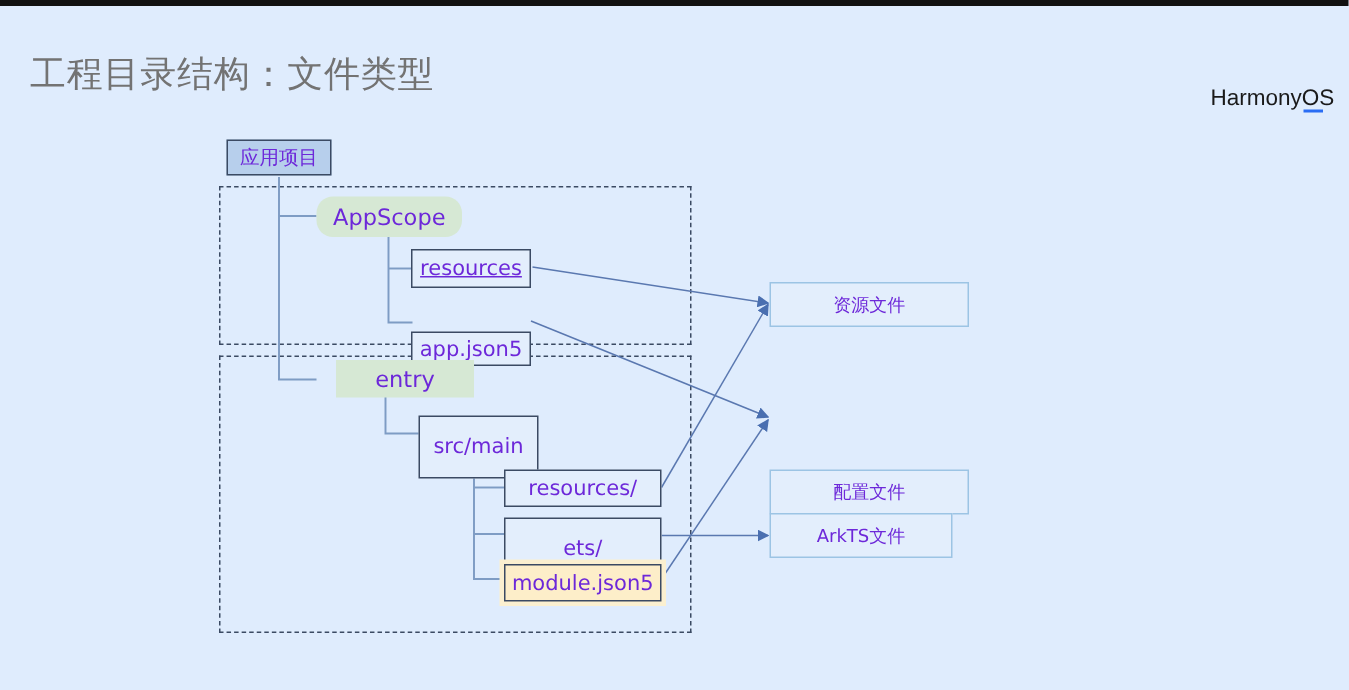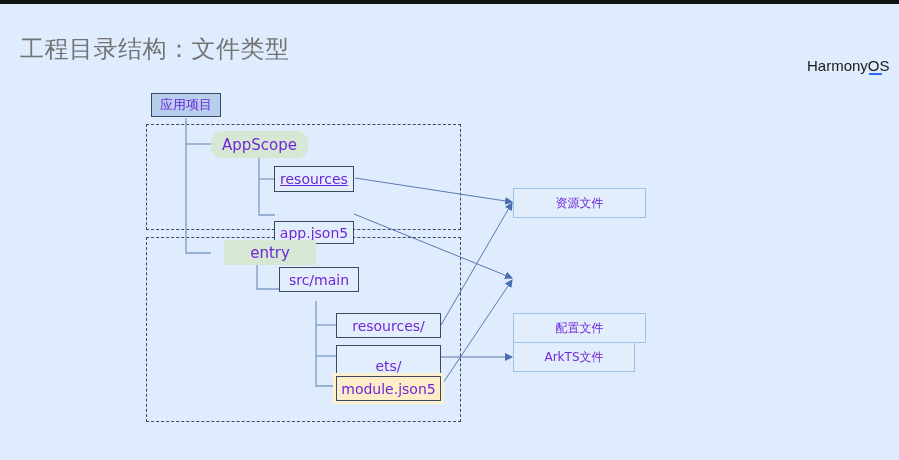--- a/index.html
+++ b/index.html
@@ -78,20 +78,20 @@
   </g>
 </svg>
 
 <div class="node n-root" style="left:151px; top:93px; width:70px; height:24px;">应用项目</div>
 
 <div class="node n-green" style="left:211px; top:131px; width:97px; height:27px;border-radius:11px;">AppScope</div>
 <div class="node n-box" style="left:274px; top:166px; width:80px; height:26px;text-decoration:underline;">resources</div>
 <div class="node n-box" style="left:274px; top:202px; width:80px; height:23px;margin-top:19px;">app.json5</div>
 
 <div class="node n-green" style="left:211px; top:240px; width:92px; height:25px;margin-left:13px;">entry</div>
-<div class="node n-box" style="left:279px; top:267px; width:80px; height:25px;">src/main</div>
+<div class="node n-box" style="left:279px; top:277px; width:80px; height:42px;">src/main</div>
 <div class="node n-box" style="left:336px; top:313px; width:105px; height:25px;">resources/</div>
 <div class="node n-box" style="left:336px; top:345px; width:105px; height:41px;">ets/</div>
 <div class="node n-yellow" style="left:336px; top:376px; width:105px; height:25px;">module.json5</div>
 
 <div class="node n-target" style="left:513px; top:188px; width:133px; height:30px;">资源文件</div>
 <div class="node n-target" style="left:513px; top:265px; width:133px; height:30px;margin-top:48px;">配置文件</div>
 <div class="node n-target" style="left:513px; top:342px; width:122px; height:30px;">ArkTS文件</div>
 
 </body></html>

